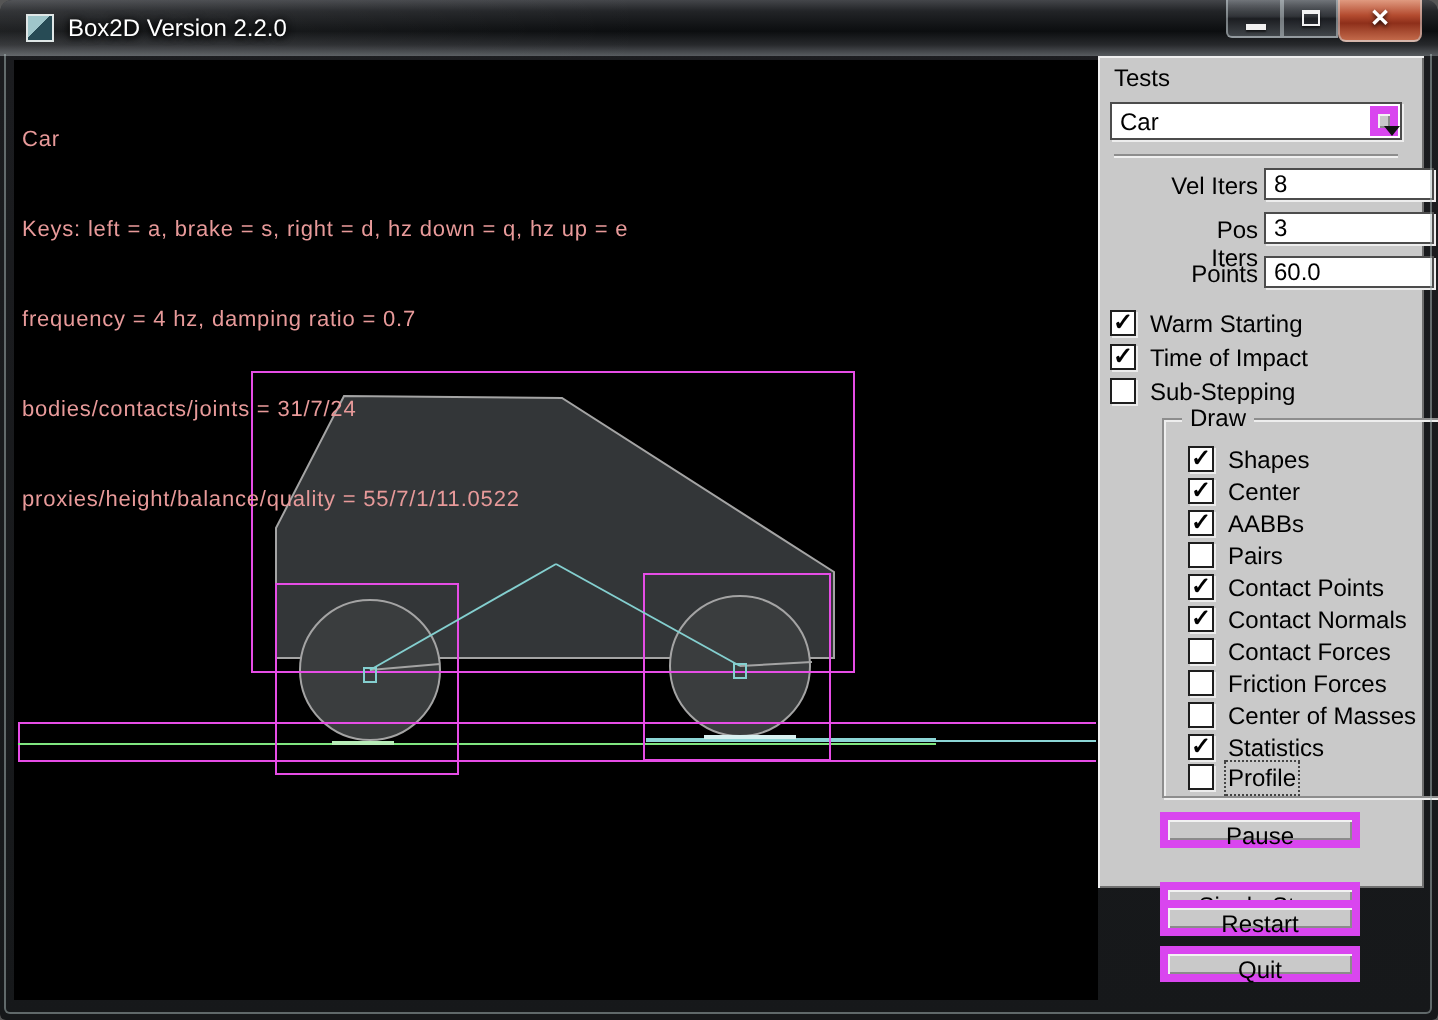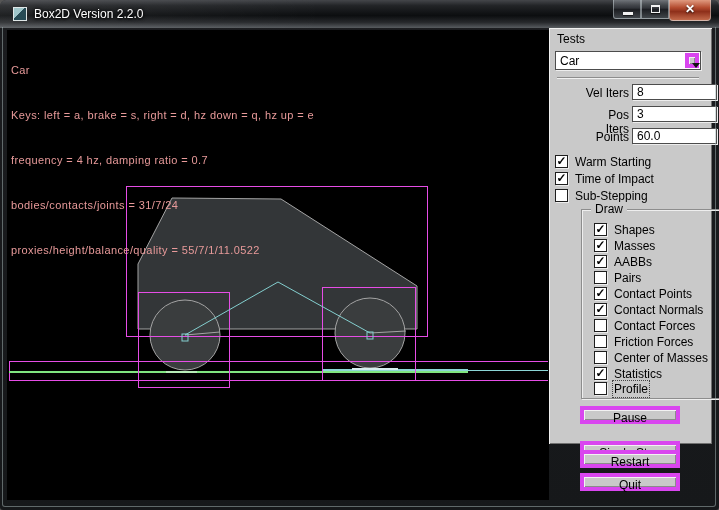--- a/index.html
+++ b/index.html
@@ -175,21 +175,21 @@
     </div>
 
     <div class="group">
       <span class="group-title">Draw</span>
       <div class="chk-row" style="left:12px;top:13px;">
         <span class="chk">✓</span>
         <span class="chk-label">Shapes</span>
       </div>
       <div class="chk-row" style="left:12px;top:29px;">
         <span class="chk">✓</span>
-        <span class="chk-label">Masses</span>
+        <span class="chk-label">Center</span>
       </div>
       <div class="chk-row" style="left:12px;top:45px;">
         <span class="chk">✓</span>
         <span class="chk-label">AABBs</span>
       </div>
       <div class="chk-row" style="left:12px;top:61px;">
         <span class="chk"></span>
         <span class="chk-label">Pairs</span>
       </div>
       <div class="chk-row" style="left:12px;top:77px;">

